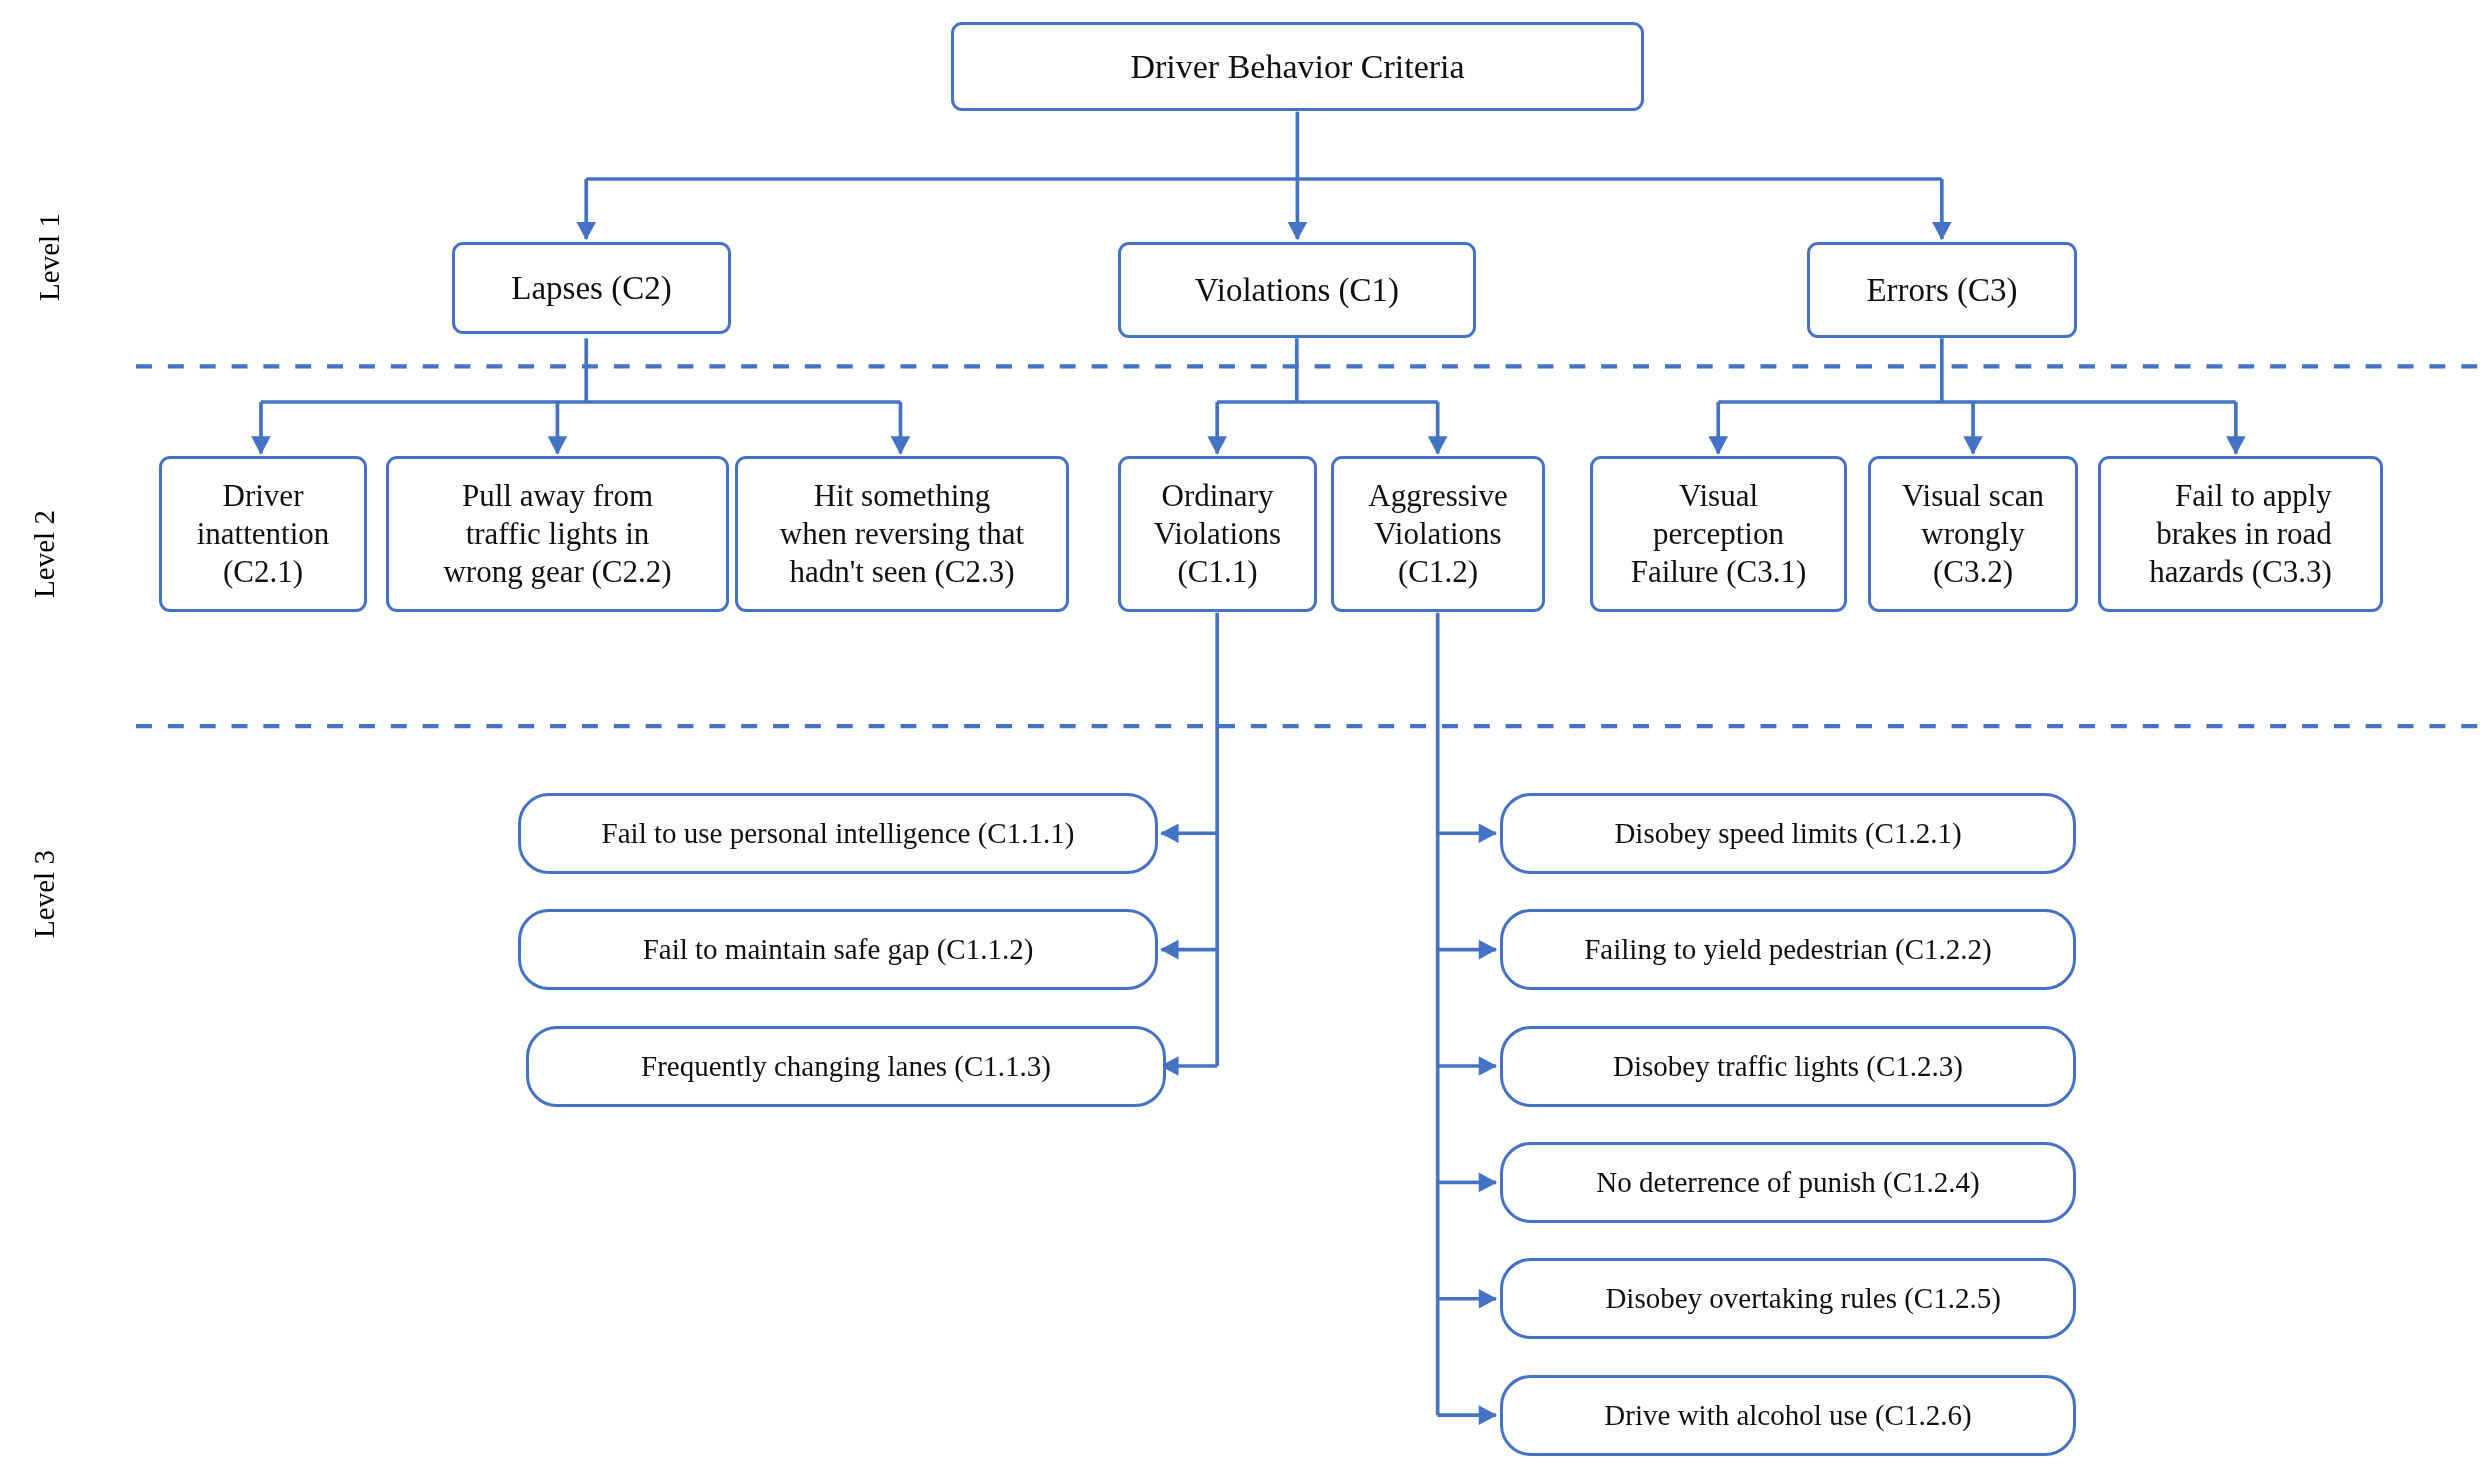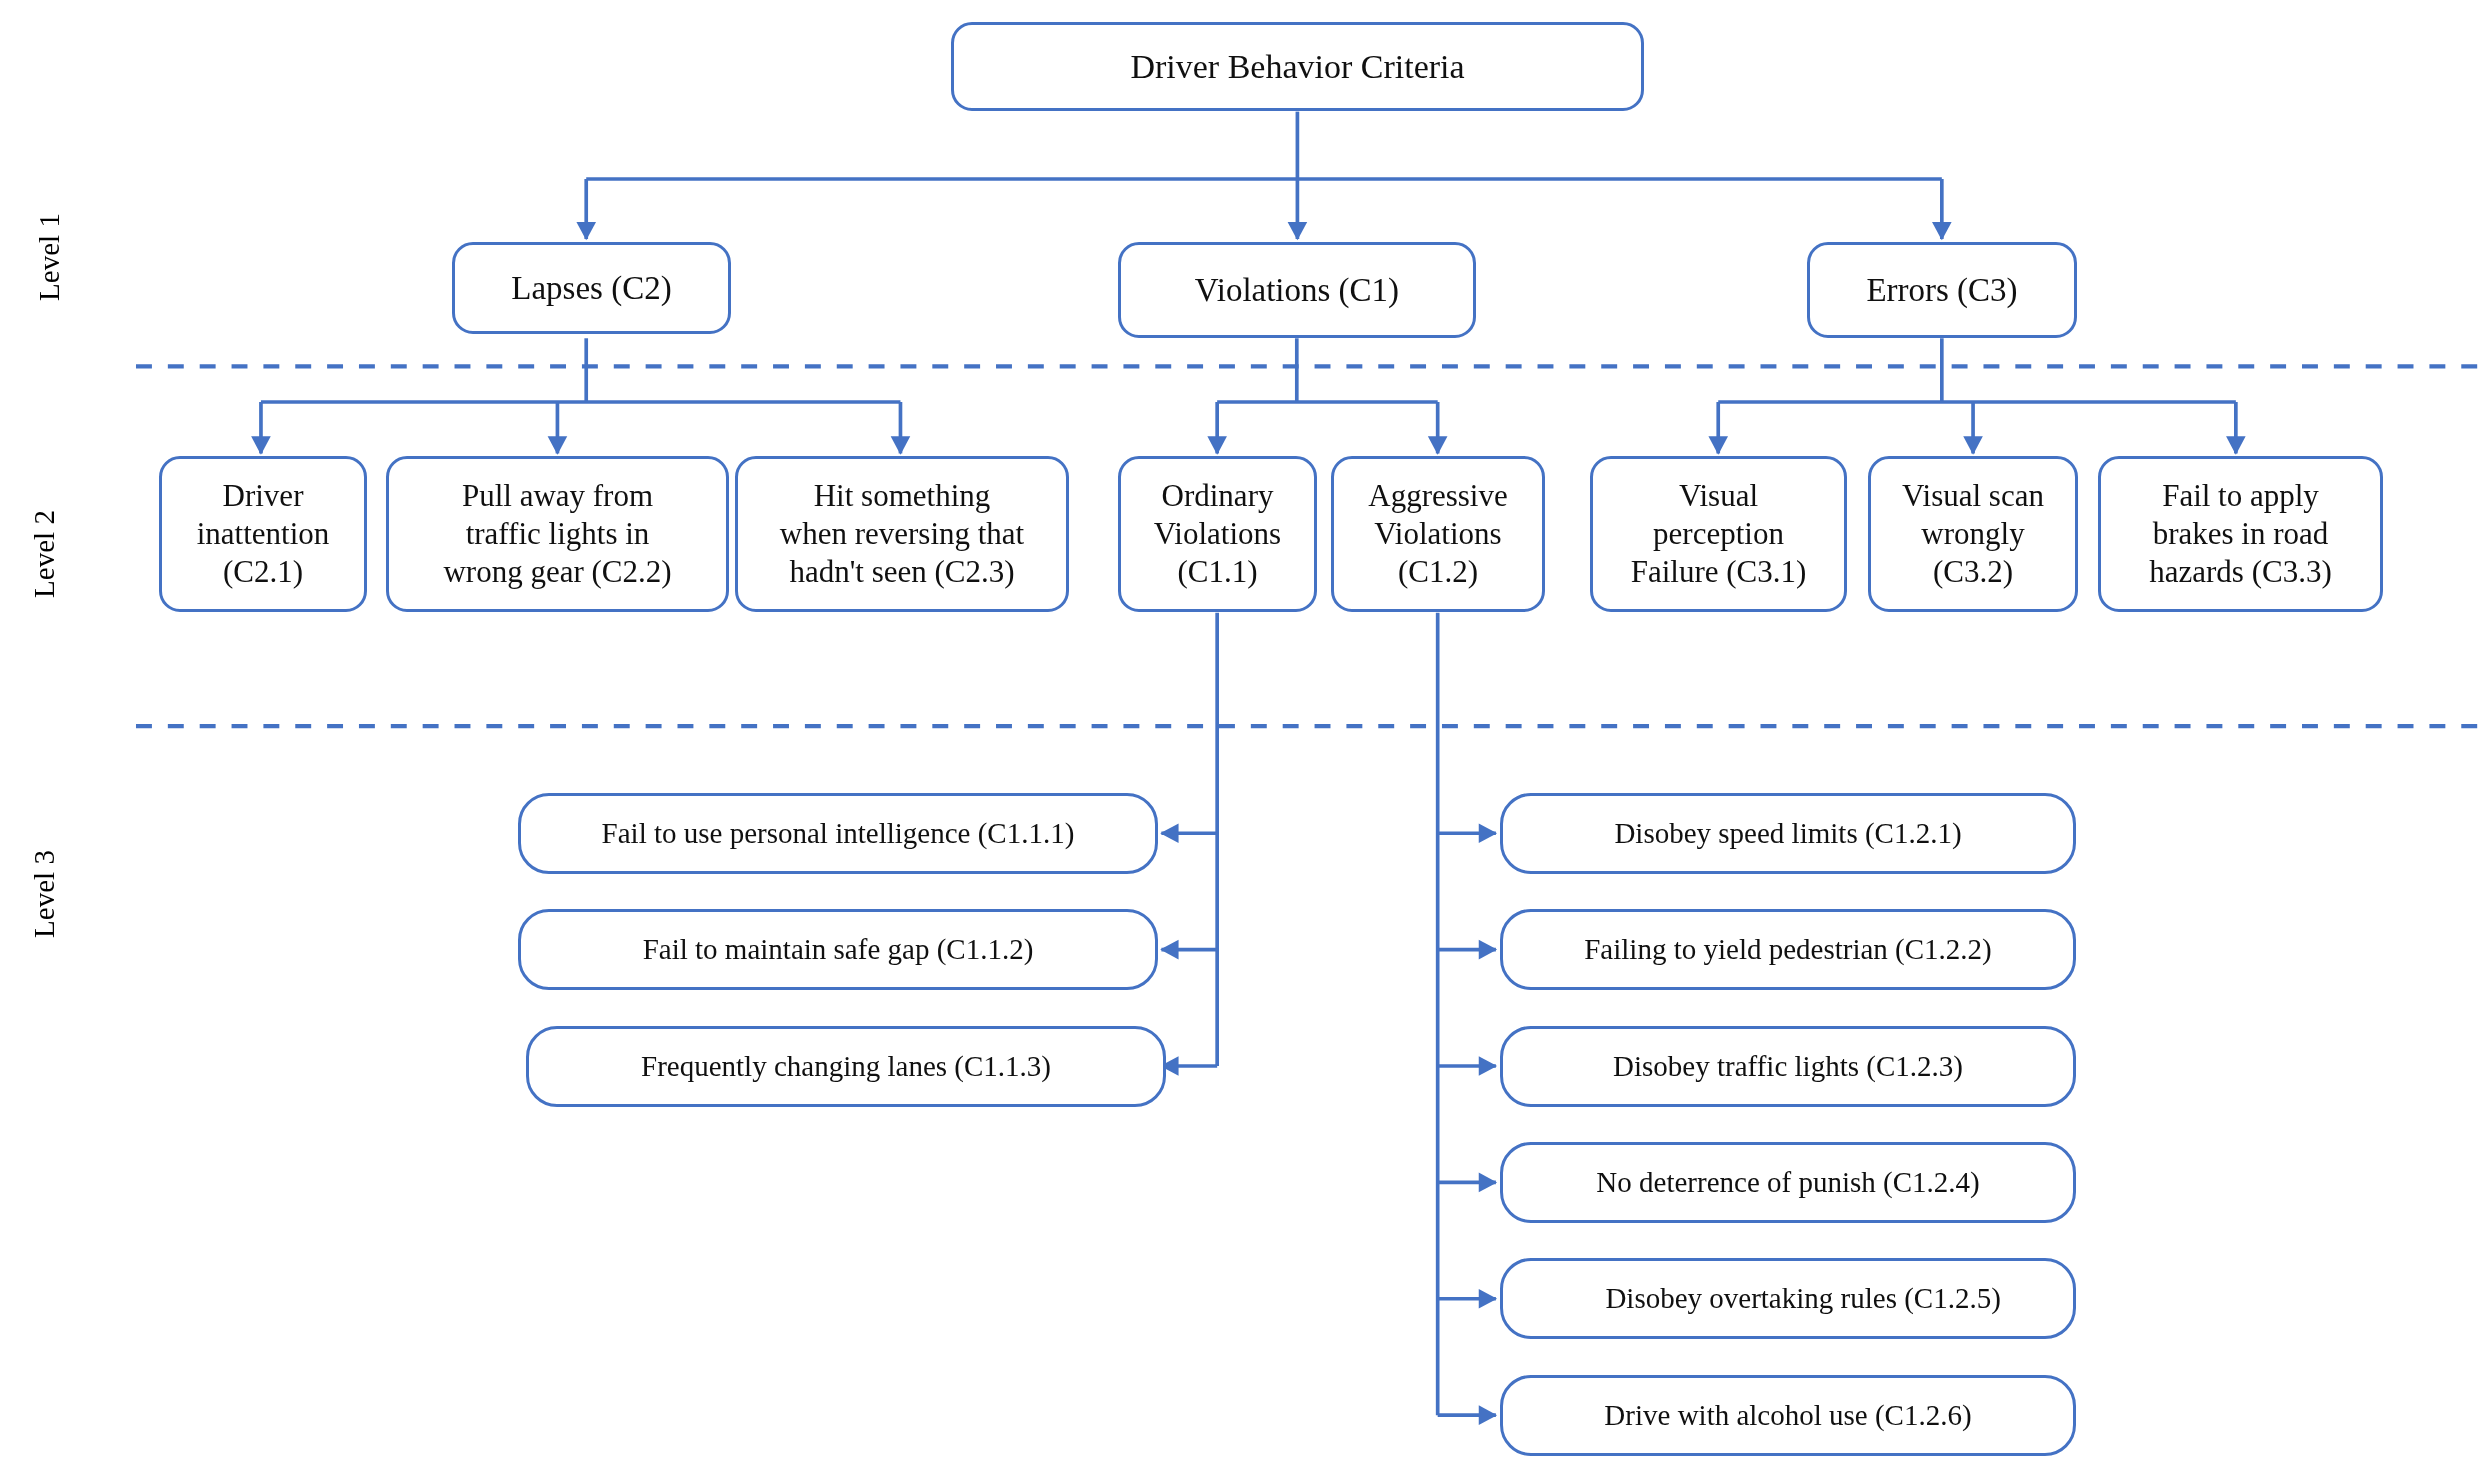--- a/index.html
+++ b/index.html
@@ -4,21 +4,21 @@
 <style>
   :root{ --accent:#4472C4; --ink:#101010; }
   html,body{ margin:0; padding:0; background:#ffffff; }
   .canvas{
     position:relative; width:2487px; height:1479px; background:#ffffff;
     font-family:"Liberation Serif", serif; color:var(--ink); overflow:hidden;
   }
   .wires{ position:absolute; left:0; top:0; width:2487px; height:1479px; }
   .node{
     position:absolute; box-sizing:border-box;
-    border:3.7px solid var(--accent); border-radius:21px; background:#ffffff;
+    border:3.7px solid var(--accent); border-radius:11px; background:#ffffff;
     display:flex; align-items:center; justify-content:center;
     text-align:center; white-space:pre-line; line-height:1.22; padding:0 9.8px;
   }
   .lvl1{ font-size:33px; }
   .lvl2{ font-size:31px; }
   .lvl3{ font-size:29px; border-radius:31px; }
   .root{ font-size:34px; }
   .axis-label{
     position:absolute; font-size:29px; color:#000;
     transform:translate(-50%,-50%) rotate(-90deg); white-space:nowrap;
@@ -117,21 +117,21 @@
 (C1.1)</div>
   <div class="node lvl2" style="left:1331px; top:456px; width:214px; height:156px;">Aggressive
 Violations
 (C1.2)</div>
   <div class="node lvl2" style="left:1590px; top:456px; width:257px; height:156px;">Visual
 perception
 Failure (C3.1)</div>
   <div class="node lvl2" style="left:1868px; top:456px; width:210px; height:156px;">Visual scan
 wrongly
 (C3.2)</div>
-  <div class="node lvl2" style="left:2098px; top:456px; width:285px; height:156px;">Fail to apply
+  <div class="node lvl2" style="left:2098px; top:456px; width:285px; height:156px;text-align:right;">Fail to apply
 brakes in road
 hazards (C3.3)</div>
 
   <div class="node lvl3" style="left:518px; top:793px; width:640px; height:81px;">Fail to use personal intelligence (C1.1.1)</div>
   <div class="node lvl3" style="left:518px; top:909px; width:640px; height:81px;">Fail to maintain safe gap (C1.1.2)</div>
   <div class="node lvl3" style="left:518px; top:1026px; width:640px; height:81px;margin-left:8px;">Frequently changing lanes (C1.1.3)</div>
 
   <div class="node lvl3" style="left:1500px; top:793px; width:576px; height:81px;">Disobey speed limits (C1.2.1)</div>
   <div class="node lvl3" style="left:1500px; top:909px; width:576px; height:81px;">Failing to yield pedestrian (C1.2.2)</div>
   <div class="node lvl3" style="left:1500px; top:1026px; width:576px; height:81px;">Disobey traffic lights (C1.2.3)</div>

